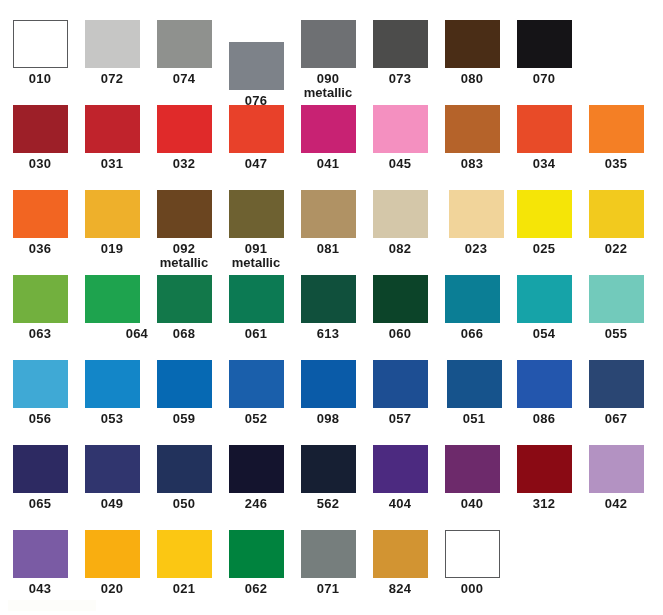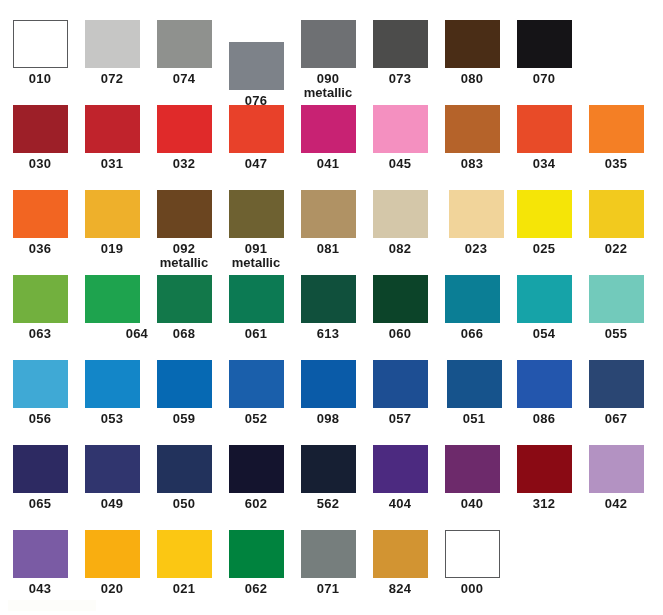--- a/index.html
+++ b/index.html
@@ -291,21 +291,21 @@
         <div class="swatch-cell" style="left: 76px;">
           <div class="swatch-chip" title="049" style="background: rgb(48, 53, 110);"></div>
           <span class="swatch-label">049</span>
         </div>
         <div class="swatch-cell" style="left: 148px;">
           <div class="swatch-chip" title="050" style="background: rgb(34, 50, 92);"></div>
           <span class="swatch-label">050</span>
         </div>
         <div class="swatch-cell" style="left: 220px;">
           <div class="swatch-chip" title="518" style="background: rgb(20, 20, 46);"></div>
-          <span class="swatch-label">602</span>
+          <span class="swatch-label">246</span>
         </div>
         <div class="swatch-cell" style="left: 292px;">
           <div class="swatch-chip" title="562" style="background: rgb(22, 31, 51);"></div>
           <span class="swatch-label">562</span>
         </div>
         <div class="swatch-cell" style="left: 364px;">
           <div class="swatch-chip" title="404" style="background: rgb(76, 42, 128);"></div>
           <span class="swatch-label">404</span>
         </div>
         <div class="swatch-cell" style="left: 436px;">

